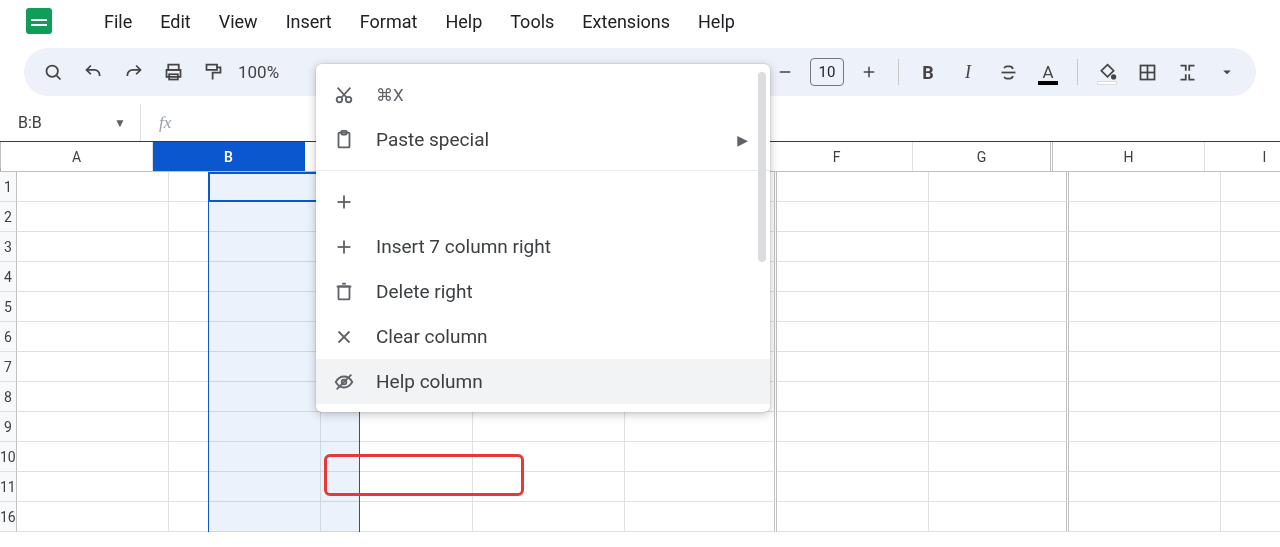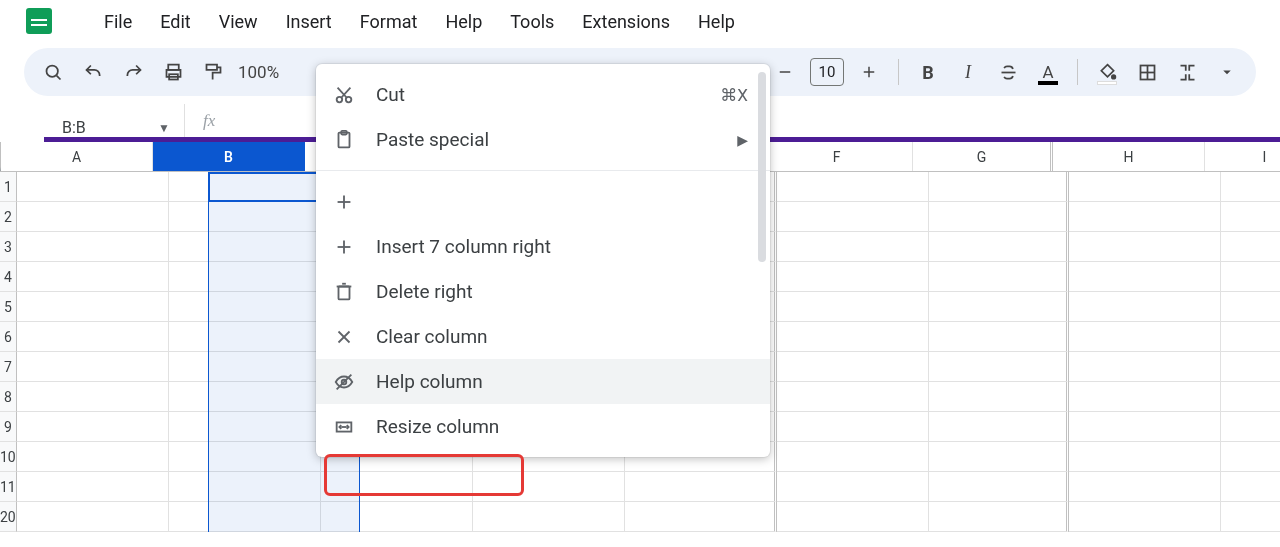--- a/index.html
+++ b/index.html
@@ -70,24 +70,23 @@
     margin: 0 2px;
   }
   .sep { width:1px; height:26px; background:#c7c7c7; margin:0 6px; }
   .text-color-btn { position: relative; }
   .text-color-bar { position:absolute; bottom:4px; left:7px; width:20px; height:4px; background:#000; }
   .fill-color-bar { position:absolute; bottom:4px; left:7px; width:20px; height:4px; background:#fff; border:1px solid #ddd; }
 
   .namebox-row {
     height: 38px;
     display:flex;
-    align-items:flex-end;
-    border-bottom: 5px solid #4c1d95;
+    align-items:center;
+    border-bottom: 1px solid #4c1d95;
     margin-top: 8px;
-    margin-left: 44px;
   }
   .namebox {
     width: 140px;
     display:flex; align-items:center; justify-content:space-between;
     padding: 0 14px 0 18px;
     font-size: 16px; color:#3c4043;
   }
   .namebox .caret { color:#5f6368; font-size:12px; }
   .fx-wrap { display:flex; align-items:center; padding-left:18px; border-left:1px solid #e0e0e0; height:100%; }
   .fx { font-style: italic; font-family: "Times New Roman", serif; color:#9aa0a6; font-size:17px; }
@@ -331,21 +330,21 @@
       <div class="row-h">2</div>
       <div class="row-h">3</div>
       <div class="row-h">4</div>
       <div class="row-h">5</div>
       <div class="row-h">6</div>
       <div class="row-h">7</div>
       <div class="row-h">8</div>
       <div class="row-h">9</div>
       <div class="row-h">10</div>
       <div class="row-h">11</div>
-      <div class="row-h">20</div>
+      <div class="row-h">16</div>
     </div>
     <div class="cells">
 
       <div class="cell-row">
           <div class="cell"></div>
           <div class="cell"></div>
           <div class="cell"></div>
           <div class="cell"></div>
           <div class="cell dbl-right"></div>
           <div class="cell"></div>
@@ -485,21 +484,20 @@
 
   <div class="cm-item">
     <span class="cm-icon">
       <svg viewBox="0 0 24 24" fill="none" stroke="currentColor" stroke-width="2">
           <circle cx="7" cy="17" r="3"></circle>
           <circle cx="17" cy="17" r="3"></circle>
           <line x1="9" y1="15" x2="19" y2="4"></line>
           <line x1="15" y1="15" x2="5" y2="4"></line>
         </svg>
     </span>
-    <span class="cm-label">Cut</span>
     <span class="cm-short">⌘X</span>
   </div>
   <div class="cm-item">
     <span class="cm-icon">
       <svg viewBox="0 0 24 24" fill="none" stroke="currentColor" stroke-width="2">
           <rect x="6" y="4" width="12" height="16" rx="1"></rect>
           <rect x="9" y="2" width="6" height="4" rx="1"></rect>
         </svg>
     </span>
     <span class="cm-label">Paste special</span>
@@ -547,25 +545,15 @@
   <div class="cm-item highlight-row">
     <span class="cm-icon">
       <svg viewBox="0 0 24 24" fill="none" stroke="currentColor" stroke-width="2">
           <path d="M3 12s3.5-6 9-6 9 6 9 6-3.5 6-9 6-9-6-9-6z"></path>
           <circle cx="12" cy="12" r="2.5"></circle>
           <line x1="4" y1="20" x2="20" y2="4"></line>
         </svg>
     </span>
     <span class="cm-label">Help column</span>
   </div>
-  <div class="cm-item">
-    <span class="cm-icon">
-      <svg viewBox="0 0 24 24" fill="none" stroke="currentColor" stroke-width="2">
-          <rect x="4" y="7" width="16" height="10"></rect>
-          <line x1="9" y1="12" x2="15" y2="12"></line>
-          <path d="M9 10l-2 2 2 2 M15 10l2 2-2 2"></path>
-        </svg>
-    </span>
-    <span class="cm-label">Resize column</span>
-  </div>
 
   <div class="highlight-box" style="top:390px;left:8px;width:200px;height:42px;"></div>
 </div>
 
 </body></html>

